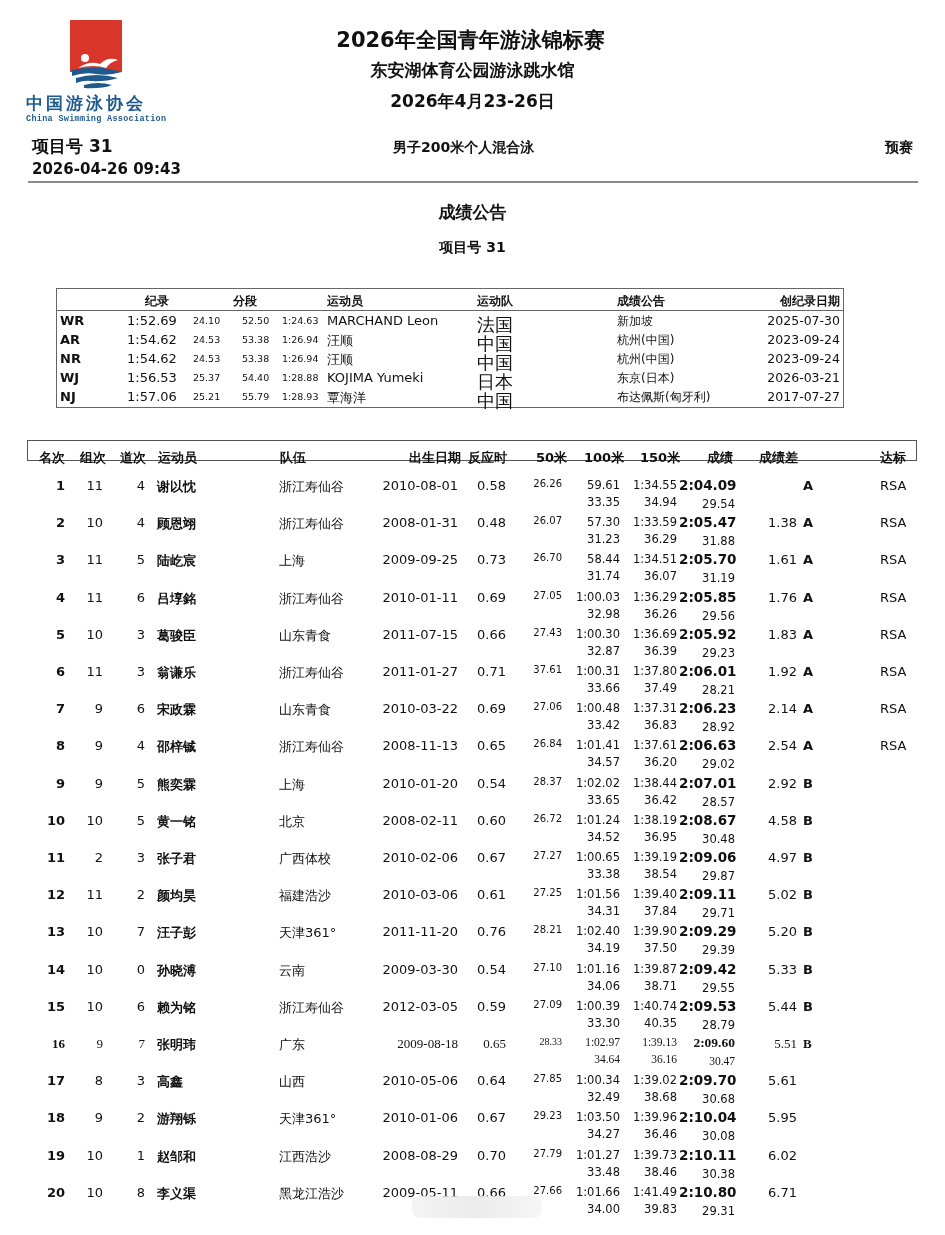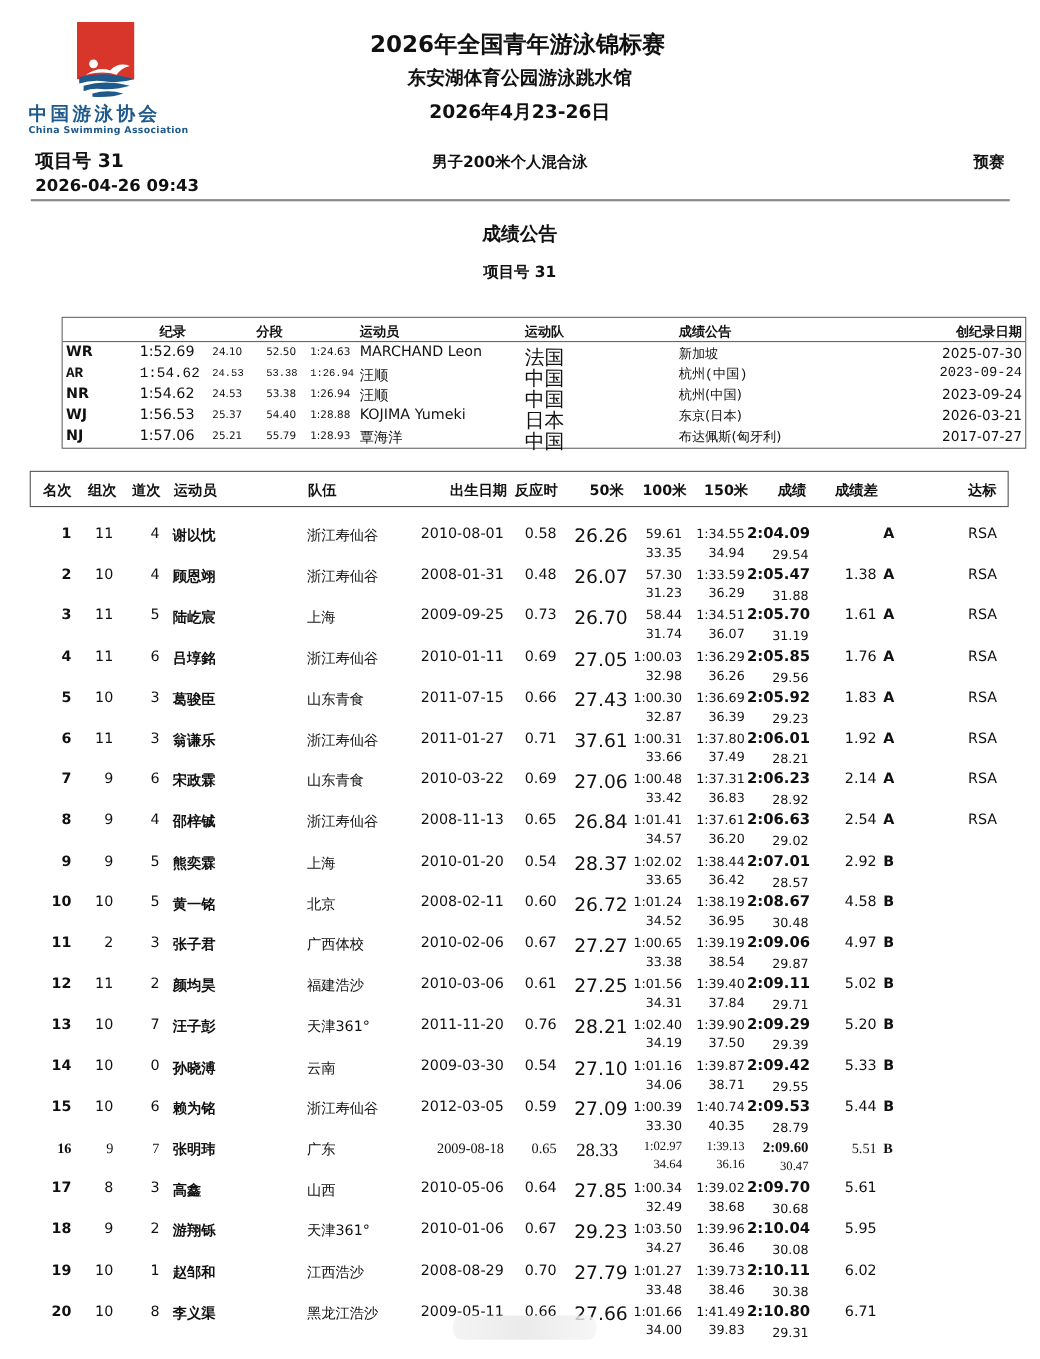--- a/index.html
+++ b/index.html
@@ -2,68 +2,68 @@
 <html><head>
 <meta charset="utf-8">
 <style>
   * { box-sizing: border-box; margin: 0; padding: 0; }
   html, body { width: 945px; height: 1235px; background: #ffffff; overflow: hidden; }
   body { font-family: "DejaVu Sans", "Liberation Sans", sans-serif; color: #111; position: relative; }
 
   .logo { position: absolute; left: 26px; top: 18px; width: 145px; }
   .logo-box { position: absolute; left: 42px; top: 2px; width: 56px; height: 80px; }
   .logo-cn { position: absolute; left: 0; top: 74px; font-size: 17px; font-weight: bold; color: #1f5a8c; letter-spacing: 3px; white-space: nowrap; }
-  .logo-en { position: absolute; left: 0; top: 96px; font-size: 8.5px; font-weight: bold; color: #1f5a8c; letter-spacing: 0.3px; white-space: nowrap; }
+  .logo-en { position: absolute; left: 0; top: 96px; font-size: 8.5px; font-weight: bold; color: #1f5a8c; letter-spacing: 0.3px; white-space: nowrap; font-family: Liberation Mono, monospace; }
 
   .hdr-title { position: absolute; left: 0; width: 945px; text-align: center; font-weight: bold; color: #111; }
   .t1 { top: 26px; font-size: 21px; padding-left: 0; }
   .t1, .t2, .t3 { left: 0; width: 945px; }
   .t1 { transform: translateX(-2px); }
   .t2 { top: 59px; font-size: 17px; }
   .t3 { top: 90px; font-size: 17px; }
 
   .event-no { position: absolute; left: 32px; top: 135px; font-size: 17px; font-weight: bold; }
   .event-time { position: absolute; left: 32px; top: 160px; font-size: 15px; font-weight: bold; }
   .event-name { position: absolute; left: 393px; top: 139px; font-size: 14px; font-weight: bold; }
   .event-round { position: absolute; right: 32px; top: 139px; font-size: 14px; font-weight: bold; }
   .hdr-rule { position: absolute; left: 28px; top: 181px; width: 890px; height: 2px; background: #8a8a8a; }
 
   .notice-title { position: absolute; left: 0; width: 945px; top: 201px; text-align: center; font-size: 17px; font-weight: bold; }
   .notice-sub { position: absolute; left: 0; width: 945px; top: 239px; text-align: center; font-size: 14px; font-weight: bold; }
 
   
-  .rec { position: absolute; left: 56px; top: 288px; width: 877px; height: 120px; border: 1.5px solid #666; }
+  .rec { position: absolute; left: 56px; top: 288px; width: 788px; height: 120px; border: 1.5px solid #666; }
   .rec-row { position: absolute; left: 0; width: 100%; height: 19px; font-size: 12px; white-space: nowrap; }
   .rec-row span { position: absolute; top: 0; }
   .rec-head { top: 3px; font-weight: bold; font-size: 12px; height: 19px; border-bottom: 1.5px solid #666; }
   .rec-head { top: 0; height: 22px; padding-top: 3px; }
   .rec-head span { top: 4px; }
   .rc-type { left: 3px; font-weight: bold; font-size: 13px; }
   .rc-time { left: 70px; font-size: 13px; }
   .rc-s1 { left: 136px; font-size: 9.5px; top: 2px !important; }
   .rc-s2 { left: 185px; font-size: 9.5px; top: 2px !important; }
   .rc-s3 { left: 225px; font-size: 9.5px; top: 2px !important; text-align: center; }
   .rc-name { left: 270px; font-size: 13px; }
   .rc-team { left: 420px; font-size: 18px; }
   .rc-place { left: 560px; font-size: 12px; }
   .rc-date { right: 3px; font-size: 12.5px; }
 
   
-  .res-head { position: absolute; left: 27px; top: 428px; width: 890px; height: 33px; border: 1.5px solid #555; border-top: 1.5px solid #555; border-bottom: 1.5px solid #555; }
+  .res-head { position: absolute; left: 27px; top: 440px; width: 890px; height: 21px; border: 1.5px solid #555; border-top: 1.5px solid #555; border-bottom: 1.5px solid #555; }
   .res-head span { position: absolute; top: 8px; font-size: 13px; font-weight: bold; white-space: nowrap; }
   .res-row { position: absolute; left: 27px; width: 890px; height: 37px; font-size: 13px; white-space: nowrap; }
   .res-row span { position: absolute; }
   .c-rank { left: 12px; width: 26px; text-align: right; font-weight: bold; top: 4px; }
   .c-heat { left: 50px; width: 26px; text-align: right; top: 4px; }
   .c-lane { left: 96px; width: 22px; text-align: right; top: 4px; }
   .c-name { left: 130px; font-weight: bold; top: 4px; }
   .c-team { left: 252px; top: 4px; }
   .c-dob { left: 348px; width: 83px; text-align: right; top: 4px; }
   .c-rt { left: 447px; width: 32px; text-align: right; top: 4px; }
-  .c-50 { left: 495px; width: 40px; text-align: right; top: 4px; font-size: 17px; }
+  .c-50 { left: 495px; width: 40px; text-align: right; top: 4px; font-size: 10px; }
   .c-100 { left: 540px; width: 53px; text-align: right; top: 4px; font-size: 11.5px; }
   .c-150 { left: 596px; width: 54px; text-align: right; top: 4px; font-size: 11.5px; }
   .c-final { left: 652px; width: 56px; text-align: right; top: 3px; font-weight: bold; font-size: 13.5px; }
   .c-100s { left: 540px; width: 53px; text-align: right; top: 21px; font-size: 11.5px; }
   .c-150s { left: 596px; width: 54px; text-align: right; top: 21px; font-size: 11.5px; }
   .c-fins { left: 652px; width: 56px; text-align: right; top: 23px; font-size: 11.5px; }
   .c-diff { left: 738px; width: 32px; text-align: right; top: 4px; }
   .c-grade { left: 776px; top: 4px; font-weight: bold; }
   .c-std { left: 853px; top: 4px; }
 
@@ -117,21 +117,21 @@
         <span class="rc-type">WR</span>
         <span class="rc-time">1:52.69</span>
         <span class="rc-s1">24.10</span>
         <span class="rc-s2">52.50</span>
         <span class="rc-s3">1:24.63</span>
         <span class="rc-name">MARCHAND Leon</span>
         <span class="rc-team">法国</span>
         <span class="rc-place">新加坡</span>
         <span class="rc-date">2025-07-30</span>
       </div>
-      <div class="rec-row" style="top: 43px; font-family: Liberation Mono, monospace;">
+      <div class="rec-row" style="top: 43px;">
         <span class="rc-type">AR</span>
         <span class="rc-time">1:54.62</span>
         <span class="rc-s1">24.53</span>
         <span class="rc-s2">53.38</span>
         <span class="rc-s3">1:26.94</span>
         <span class="rc-name">汪顺</span>
         <span class="rc-team">中国</span>
         <span class="rc-place">杭州(中国)</span>
         <span class="rc-date">2023-09-24</span>
       </div>

